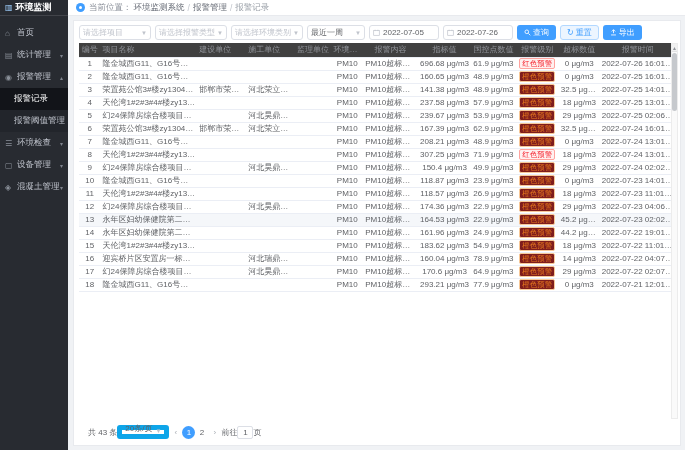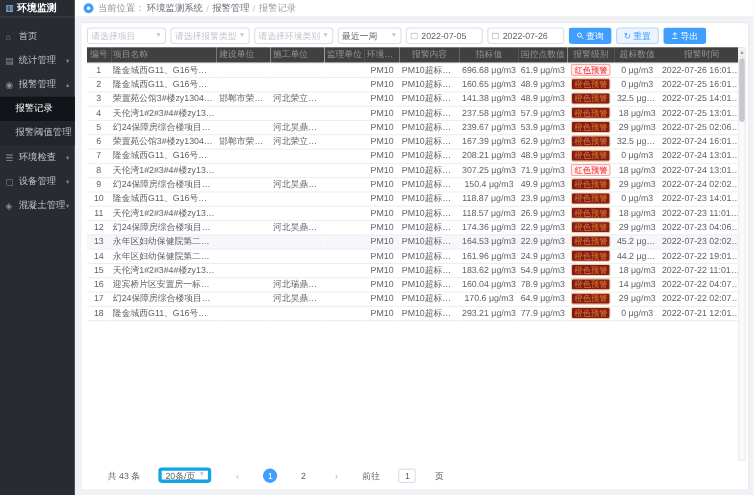--- a/index.html
+++ b/index.html
@@ -71,24 +71,24 @@
 
   
   .scrollbar { position:absolute; right:2px; top:22px; bottom:26px; width:7px;
     background:#fafafa; border:1px solid #ececec; }
   .sb-arrow { height:8px; display:flex; align-items:center; justify-content:center;
     font-size:5px; color:#909399; background:#f1f1f1; border-bottom:1px solid #e2e2e2; cursor:pointer; }
   .sb-thumb { position:absolute; top:9px; left:0; width:5px; height:58px; margin:0 0 0 0;
     background:#c6c9cd; border-radius:3px; cursor:grab; }
 
   
-  .pager { position:absolute; left:24px; bottom:6px; display:flex; align-items:center;
-    gap:17px; font-size:8px; color:#606266; }
-  .pg-size { height:14px; border:3px solid #0ea5e9; border-radius:3px; display:flex;
-    align-items:center; padding:0 3px; gap:3px; cursor:pointer; }
+  .pager { position:absolute; left:14px; bottom:6px; display:flex; align-items:center;
+    gap:0; font-size:8px; color:#606266; }
+  .pg-size { height:14px; border:5px solid #0ea5e9; border-radius:3px; display:flex;
+    align-items:flex-end; padding:0 3px; gap:3px; cursor:pointer; }
   .pg-size .caret { font-size:6px; color:#c0c4cc; }
   .pg-btn { width:13px; height:13px; display:flex; align-items:center; justify-content:center;
     color:#a9aeb5; cursor:pointer; }
   .pg-num { width:13px; height:13px; border-radius:50%; display:flex; align-items:center;
     justify-content:center; cursor:pointer; color:#606266; }
   .pg-num.active { background:#409eff; color:#fff; }
   .goto-input { width:16px; height:13px; border:1px solid #dcdfe6; border-radius:2px;
     font-size:8px; text-align:center; color:#606266; }
 </style>
 </head>

